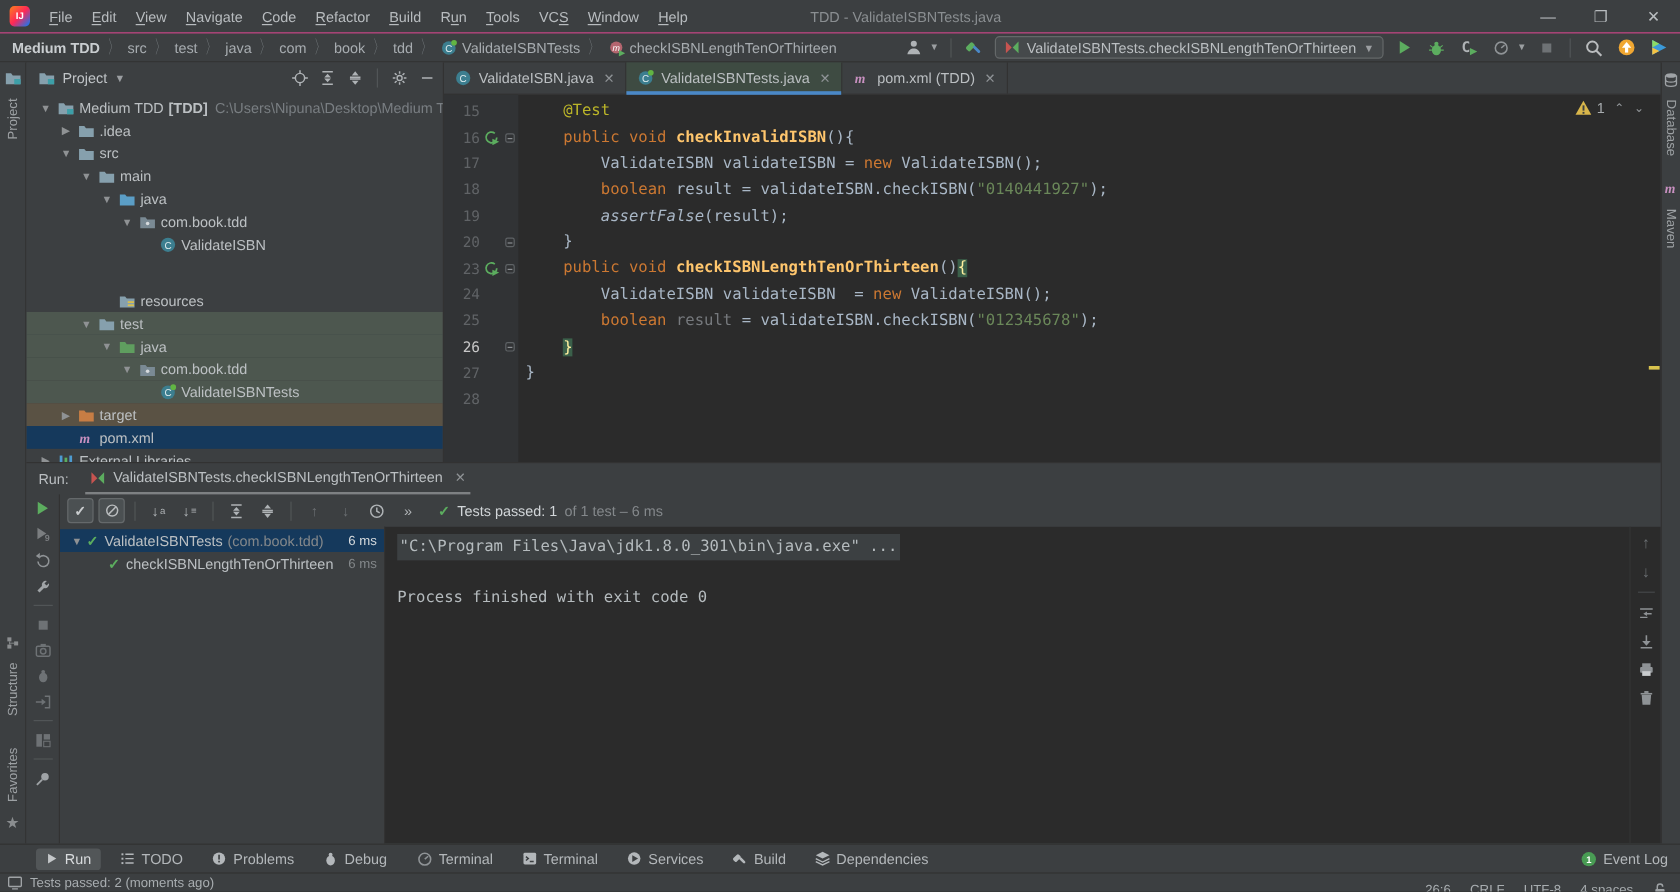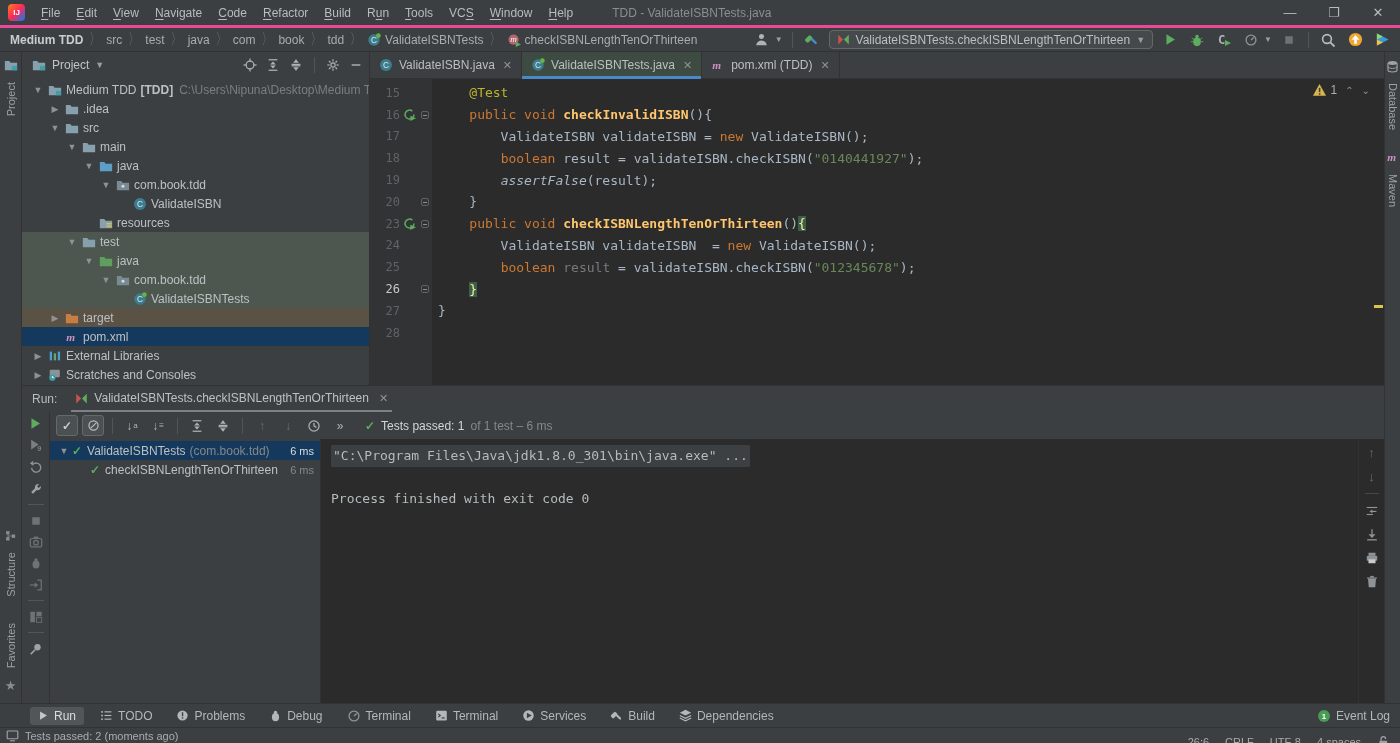--- a/index.html
+++ b/index.html
@@ -1,29 +1,29 @@
 <!DOCTYPE html>
 <html><head>
 <meta charset="utf-8">
 <style>
   * { margin:0; padding:0; box-sizing:border-box; }
   html,body { width:1400px; height:743px; overflow:hidden; background:#2b2b2b;
     font-family:"Liberation Sans", sans-serif; font-size:12px; color:#bbbbbb; }
   #app { width:1400px; height:743px; display:flex; flex-direction:column; background:#3c3f41; }
 
   
-  .titlebar { height:28px; background:#3c3f41; border-bottom:3px solid #ec4899;
+  .titlebar { height:28px; background:#3c3f41; border-bottom:1px solid #ec4899;
     display:flex; align-items:center; flex:none; }
   .logo { width:17px; height:17px; border-radius:4px; margin:0 9px 0 8px;
     background:linear-gradient(135deg,#fc801d 0%,#fe2857 50%,#007eff 100%);
     display:flex; align-items:center; justify-content:center; color:#fff; font-size:8px; font-weight:bold; }
   .menus { display:flex; gap:2px; }
   .menus span { padding:4px 7px; color:#b8bcbf; cursor:default; }
   .menus u { text-decoration:underline; text-underline-offset:2px; }
-  .win-title { color:#8a8e91; margin-left:32px;text-align:right; }
+  .win-title { color:#8a8e91; margin-left:95px;text-align:right; }
   .win-btns { margin-left:auto; display:flex; height:28px; }
   .win-btn { width:44px; display:flex; align-items:center; justify-content:center; color:#b8bcbf; font-size:13px; }
 
   
   .navbar { height:24px; background:#3c3f41; border-bottom:1px solid #323232;
     display:flex; align-items:center; padding:0 8px; flex:none; }
   .crumbs { display:flex; align-items:center; gap:2px; }
   .crumb { color:#a7acb0; padding:0 2px; display:flex; align-items:center; gap:4px; }
   .crumb.bold { font-weight:bold; color:#c9cdd0; }
   .crumb-sep { color:#6e7477; font-size:11px; transform:scaleY(1.4); padding:0 2px;}
@@ -500,21 +500,21 @@
                 <span class="ticn">
                   <span class="ic">
                     <svg width="14" height="14" viewBox="0 0 16 16">
                       <circle cx="8" cy="8" r="6.8" fill="#3c7e8f"></circle>
                       <text x="8" y="11.6" font-size="9.5" text-anchor="middle" fill="#dbe9ec" font-family="sans-serif">C</text>
                     </svg>
                   </span>
                 </span>
                 <span class="tlabel">ValidateISBN</span>
               </div>
-              <div class="trow" style="padding-left: 59px;">
+              <div class="trow" style="padding-left: 59px; margin-top: 28px;">
                 <span class="chev"></span>
                 <span class="ticn">
                   <span class="ic">
                     <svg width="14" height="14" viewBox="0 0 16 16">
                       <path d="M1 3.5h5l1.6 2H15v8.5H1z" fill="#86a0ad"></path>
                       <rect x="8.5" y="8" width="6" height="1.7" fill="#d9bf4e"></rect>
                       <rect x="8.5" y="11" width="6" height="1.7" fill="#d9bf4e"></rect>
                     </svg>
                   </span>
                 </span>

